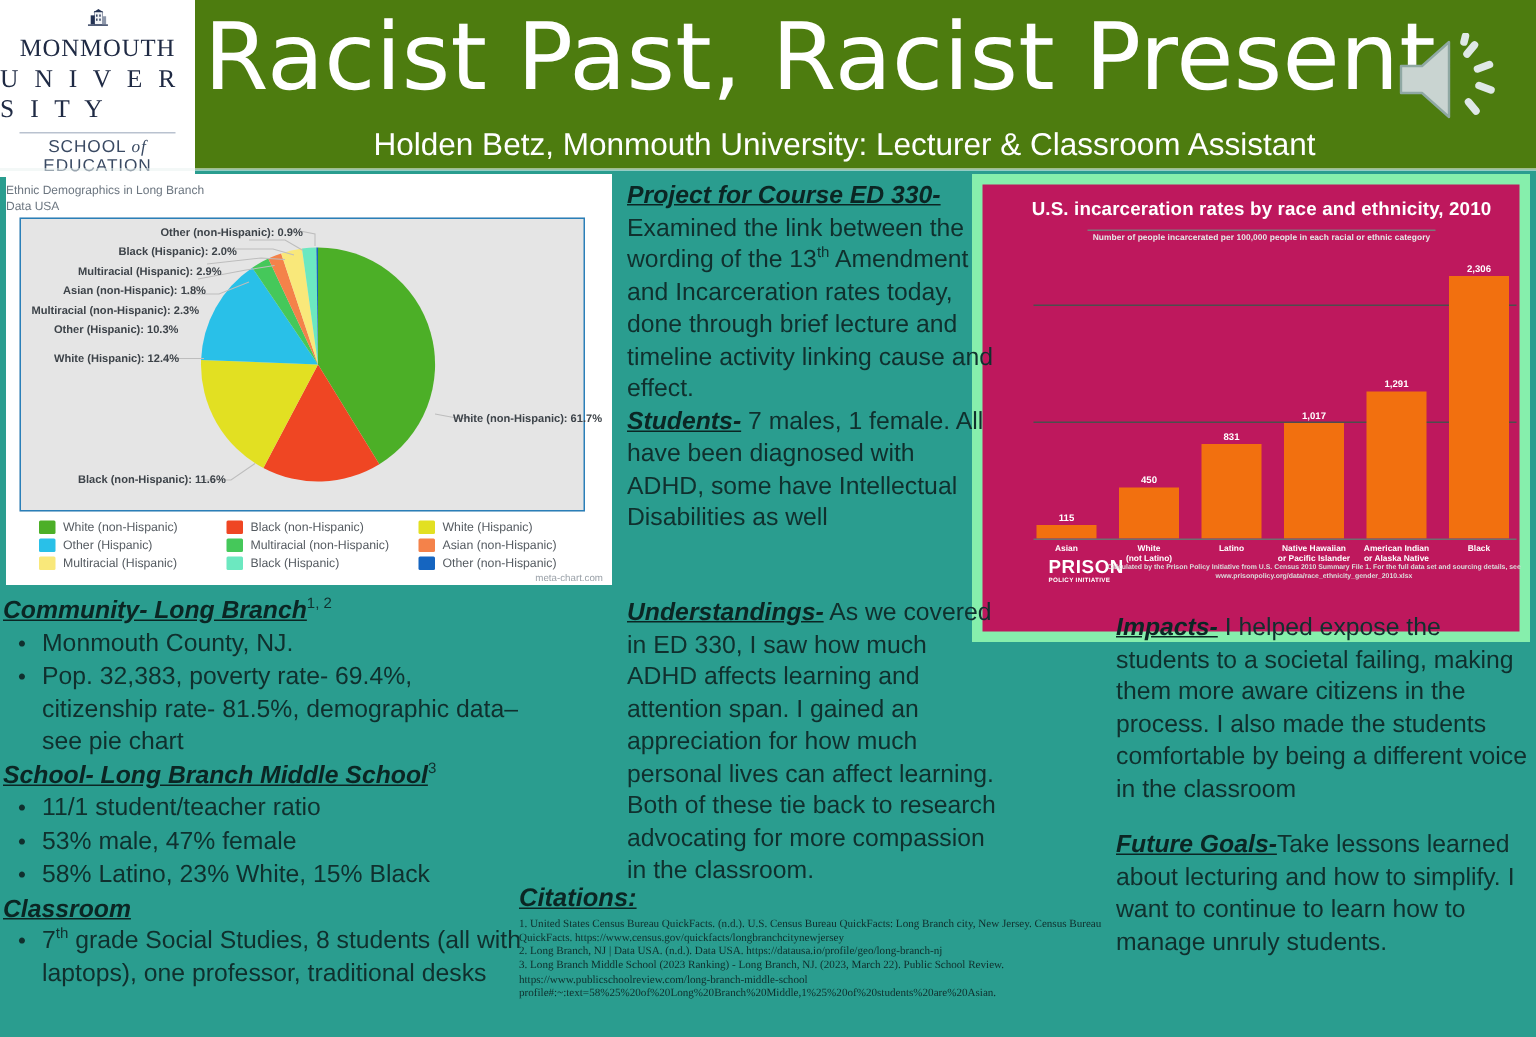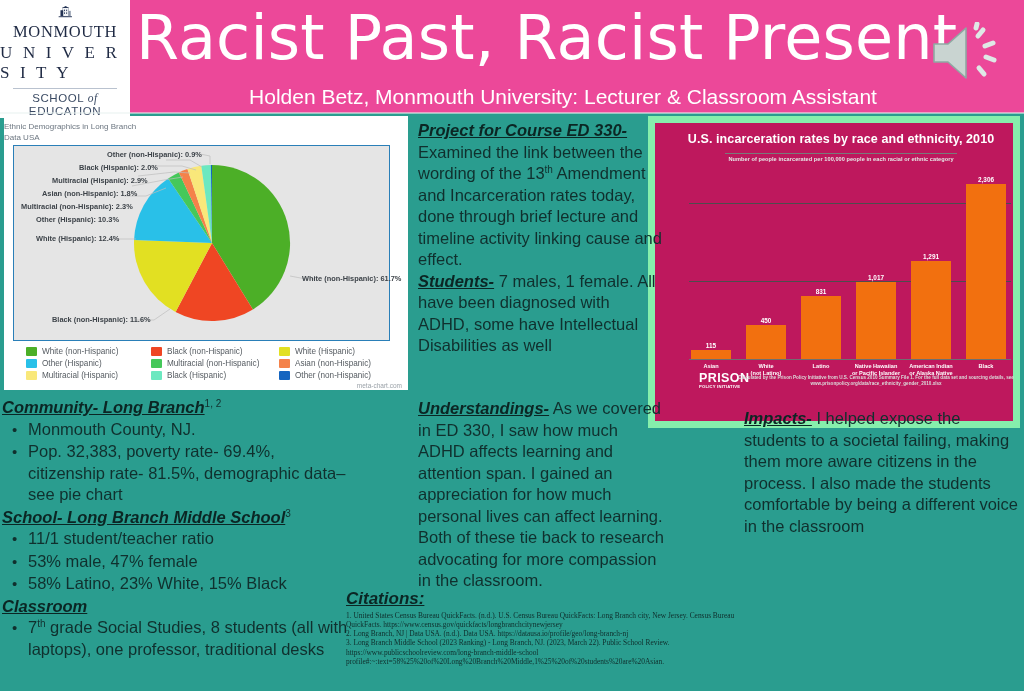--- a/index.html
+++ b/index.html
@@ -4,21 +4,21 @@
 <style>
   html,body{margin:0;padding:0;}
   body{
     width:1024px;height:691px;overflow:hidden;
     background:#2a9d8f;
     font-family:"Liberation Sans", sans-serif;
     color:#0d2b2b;
     position:relative;
   }
   
-  .header{position:absolute;left:0;top:0;width:1024px;height:113px;background:#ec4899;}
+  .header{position:absolute;left:0;top:0;width:1024px;height:113px;background:#4d7c0f;}
   .logo-box{position:absolute;left:0;top:0;width:130px;height:118px;background:#ffffff;
             display:flex;flex-direction:column;align-items:center;justify-content:flex-start;}
   .logo-mark{width:54px;height:42px;margin-top:6px;}
   .logo-mon{font-family:"Liberation Serif",serif;font-size:16.5px;letter-spacing:.6px;color:#1f2a44;
             margin-top:3px;font-weight:400;}
   .logo-uni{font-family:"Liberation Serif",serif;font-size:17px;letter-spacing:3.2px;color:#1f2a44;
             margin-top:1px;}
   .logo-rule{width:104px;height:1px;background:#b9c2cf;margin:5px 0 4px 0;}
   .logo-soe{font-family:"Liberation Sans",sans-serif;font-size:11.5px;letter-spacing:.6px;color:#3a4a63;
             text-align:center;line-height:13px;}
@@ -294,20 +294,23 @@
   </div>
   <ul>
     <li><span>7</span><sup>th</sup><span> grade Social Studies, 8 students (all with laptops), one professor, traditional desks</span></li>
   </ul>
 </div>
 
 <div class="col right-col">
   <p class="blk" style="margin-bottom:16px">
     <span class="hd">Impacts-</span><span> I helped expose the students to a societal failing, making them more aware citizens in the process. I also made the students comfortable by being a different voice in the classroom</span>
   </p>
+  <p class="blk">
+    <span class="hd">Future Goals-</span><span>Take lessons learned about lecturing and how to simplify. I want to continue to learn how to manage unruly students.</span>
+  </p>
 </div>
 
 <div class="col cit-col">
   <span class="cit-title">Citations:</span>
   <div class="cit-body">1. United States Census Bureau QuickFacts. (n.d.). U.S. Census Bureau QuickFacts: Long Branch city, New Jersey. Census Bureau QuickFacts. https://www.census.gov/quickfacts/longbranchcitynewjersey</div>
   <div class="cit-body">2. Long Branch, NJ | Data USA. (n.d.). Data USA. https://datausa.io/profile/geo/long-branch-nj</div>
   <div class="cit-body">3. Long Branch Middle School (2023 Ranking) - Long Branch, NJ. (2023, March 22). Public School Review. https://www.publicschoolreview.com/long-branch-middle-school profile#:~:text=58%25%20of%20Long%20Branch%20Middle,1%25%20of%20students%20are%20Asian.</div>
 </div>
 
 </body></html>

